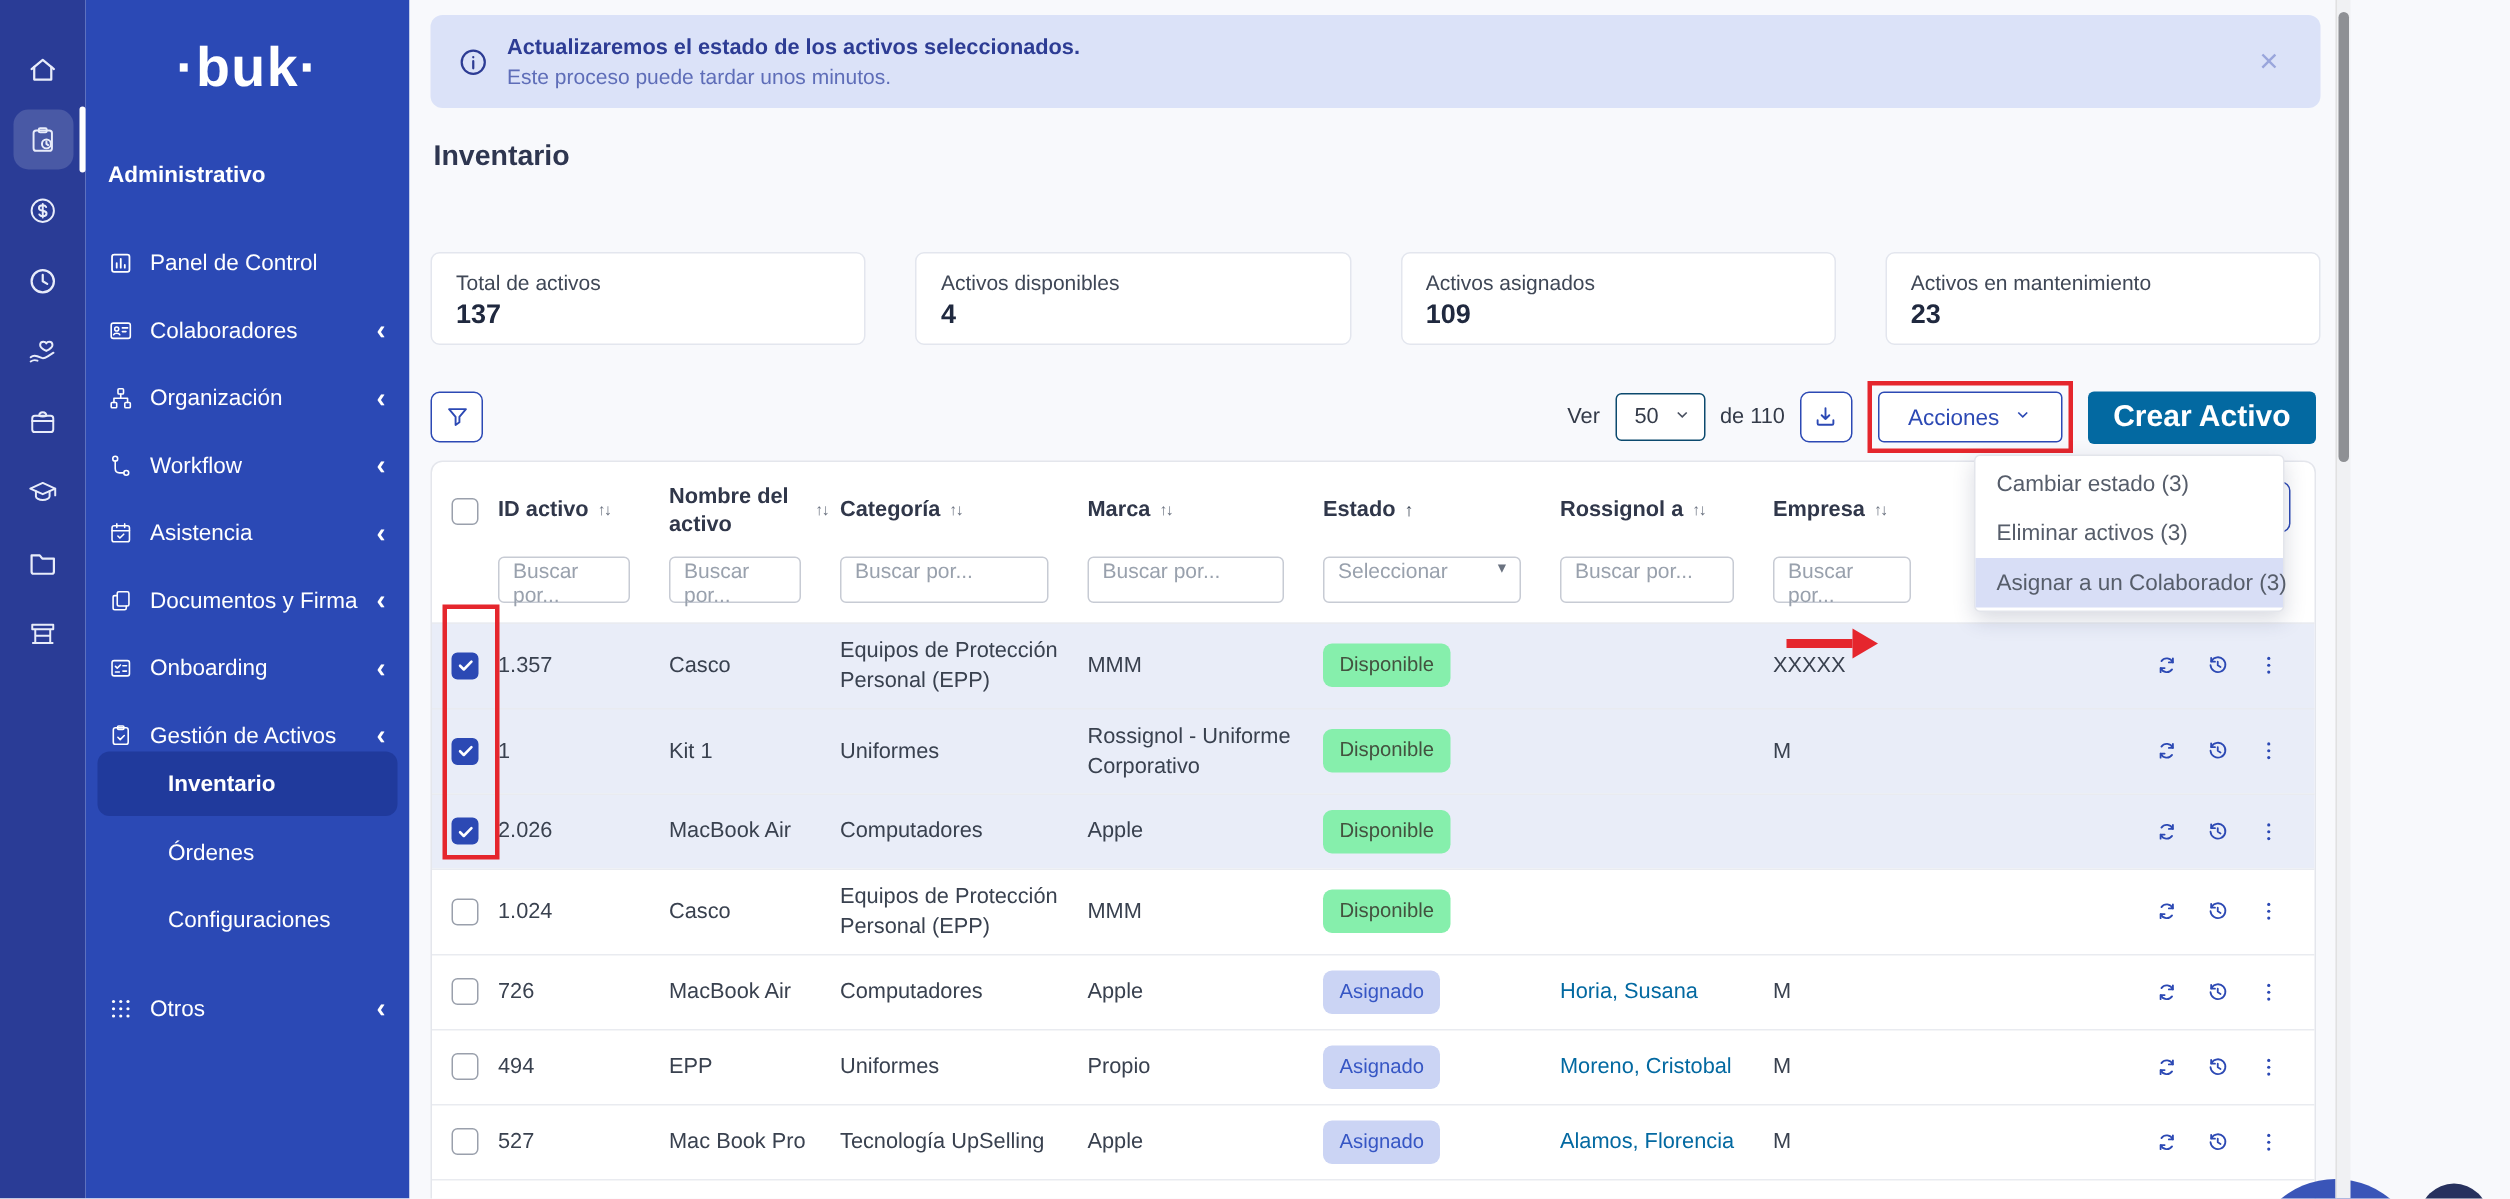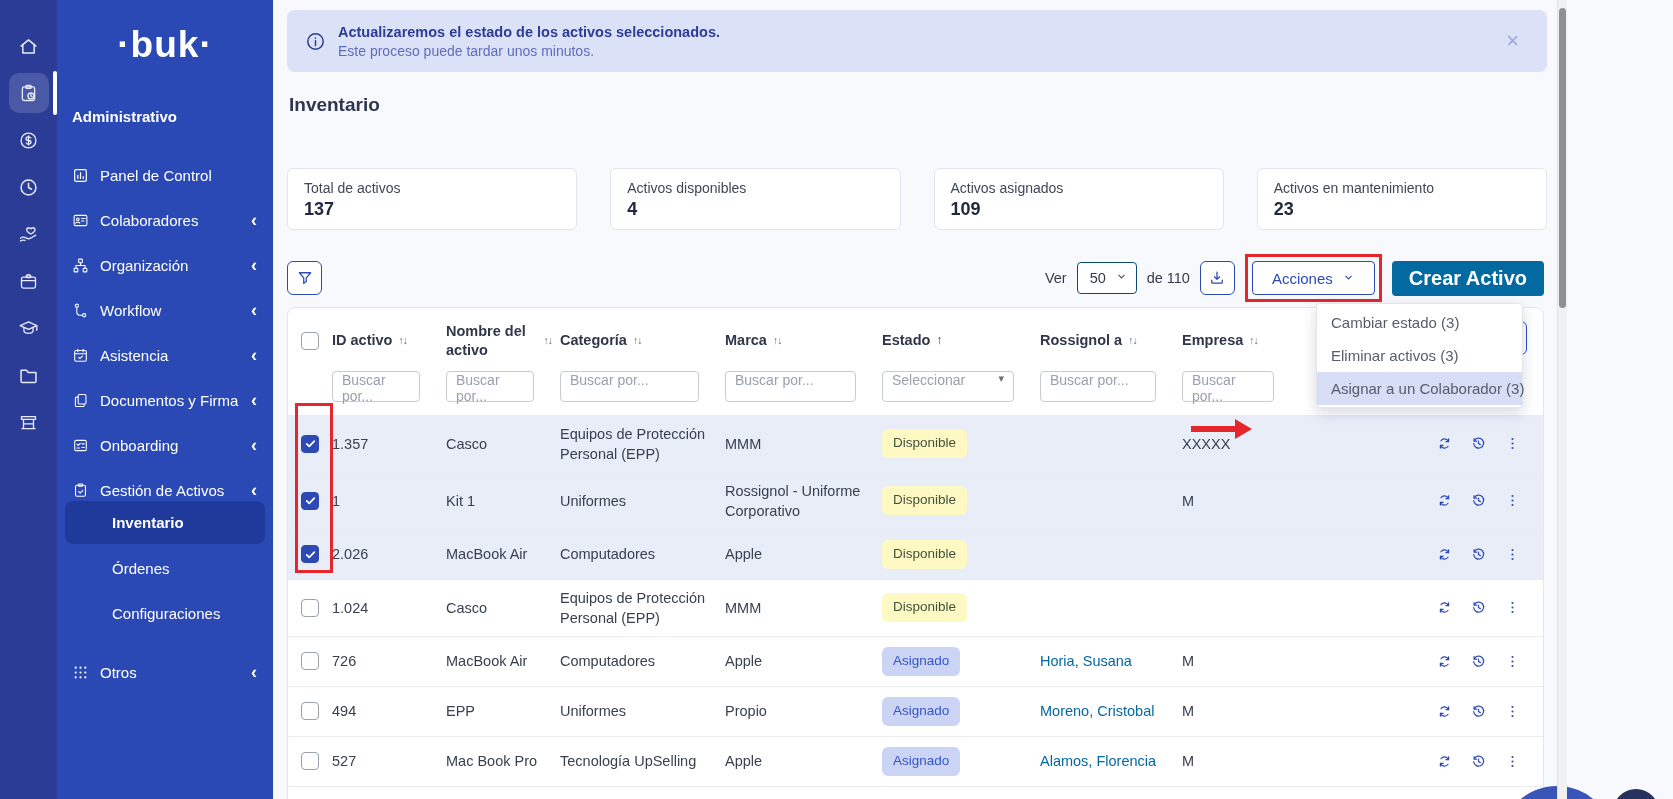--- a/index.html
+++ b/index.html
@@ -71,21 +71,21 @@
 
   .row { min-height:50px; border-top:1px solid #E9EBF0; }
   .row.sel { background:#E9EDF8; }
   .cell { font-size:14.5px; color:#39414F; padding:8px 10px 8px 0; line-height:1.38; }
   .cbcell { display:flex; justify-content:center; padding:0; }
   .cb { width:18px; height:18px; border:1.5px solid #9AA0AC; border-radius:4px; background:#fff; display:flex; align-items:center; justify-content:center; cursor:pointer; }
   .cb svg { width:13px; height:13px; display:none; }
   .cb.checked { background:#2C49B4; border-color:#2C49B4; }
   .cb.checked svg { display:block; }
   .badge { display:inline-block; padding:5px 11px; border-radius:6px; font-size:13.5px; }
-  .b-green { background:#fef9c3; color:#43523F; }
+  .b-green { background:#86efac; color:#43523F; }
   .b-blue { background:#CBD4F4; color:#3656C4; }
   .link { color:#0369a1; cursor:pointer; }
   .c-actions { display:flex; justify-content:flex-end; gap:17px; padding-right:22px; color:#2C49B4; }
   .act { cursor:pointer; display:flex; }
   .act svg { width:17px; height:17px; }
 
   .cols-btn { position:absolute; top:13px; right:16px; }
 
   .red-box-cbs { position:absolute; left:7px; top:95px; width:38px; height:170px; border:3px solid #E5262D; z-index:6; pointer-events:none; }
 

